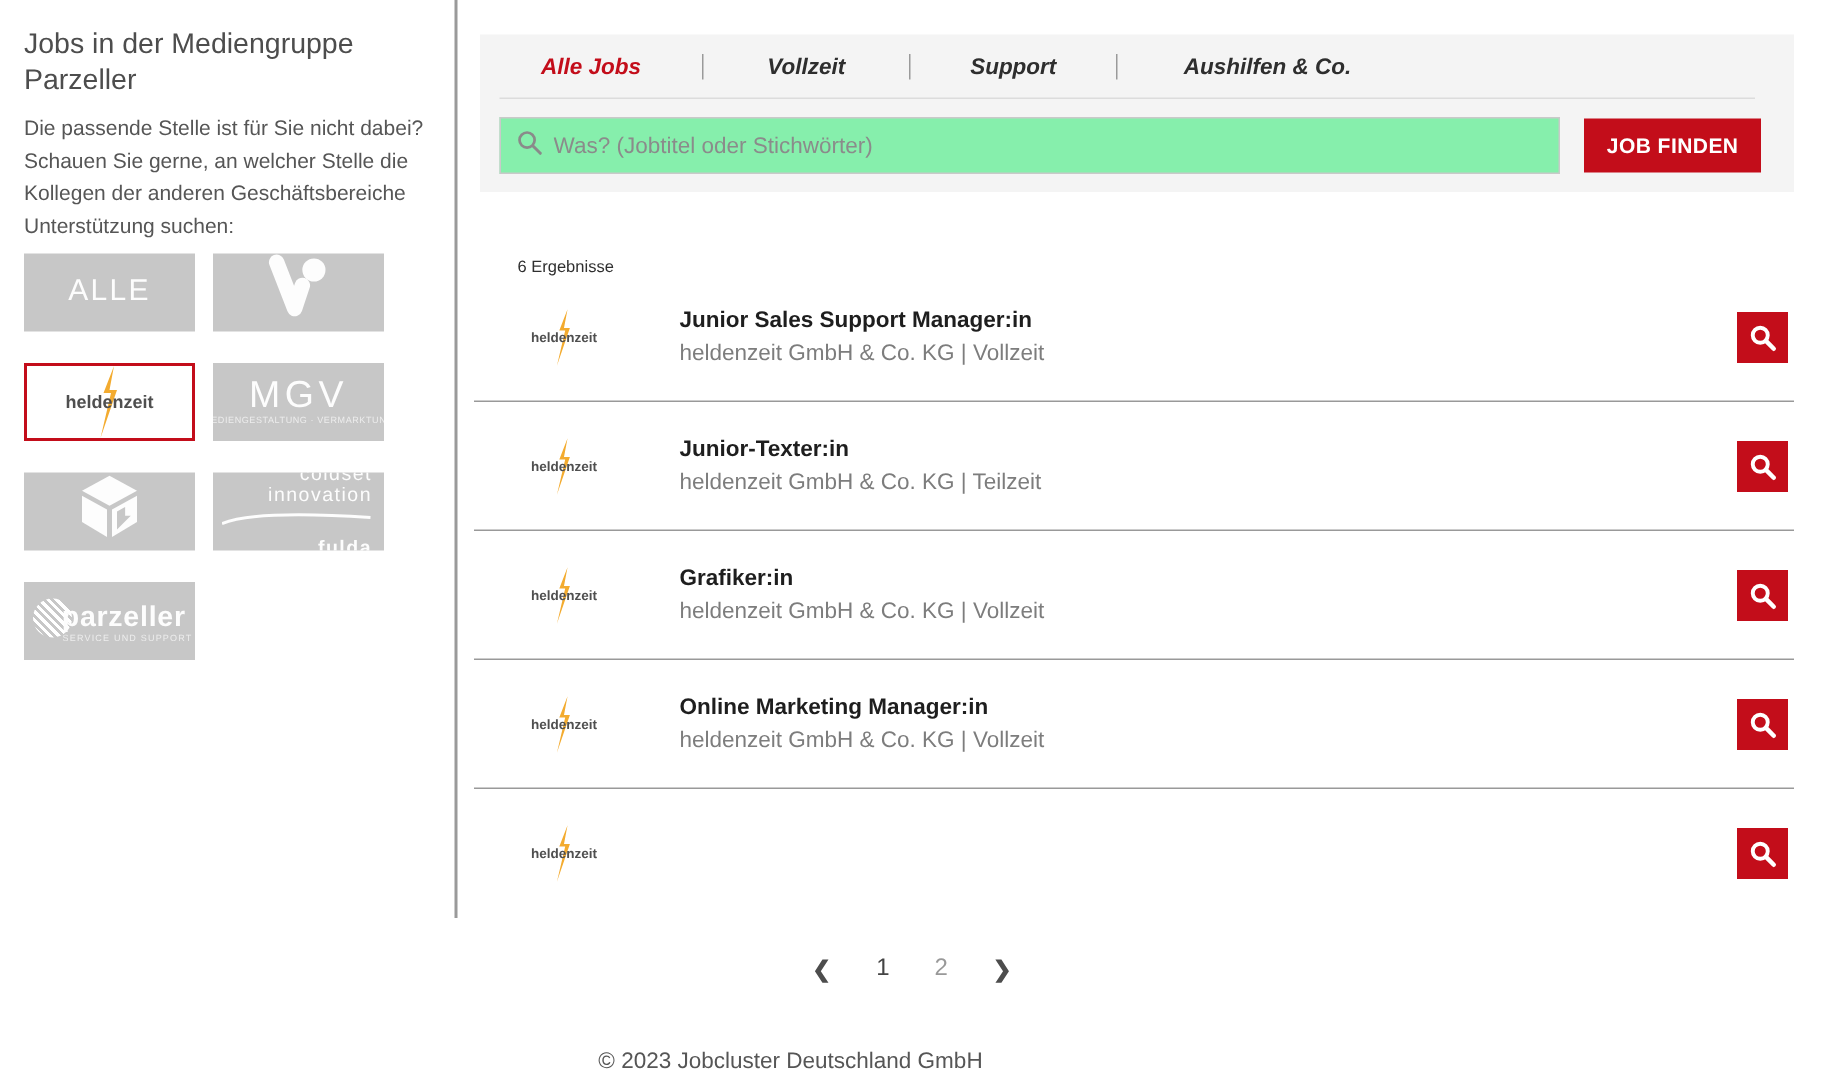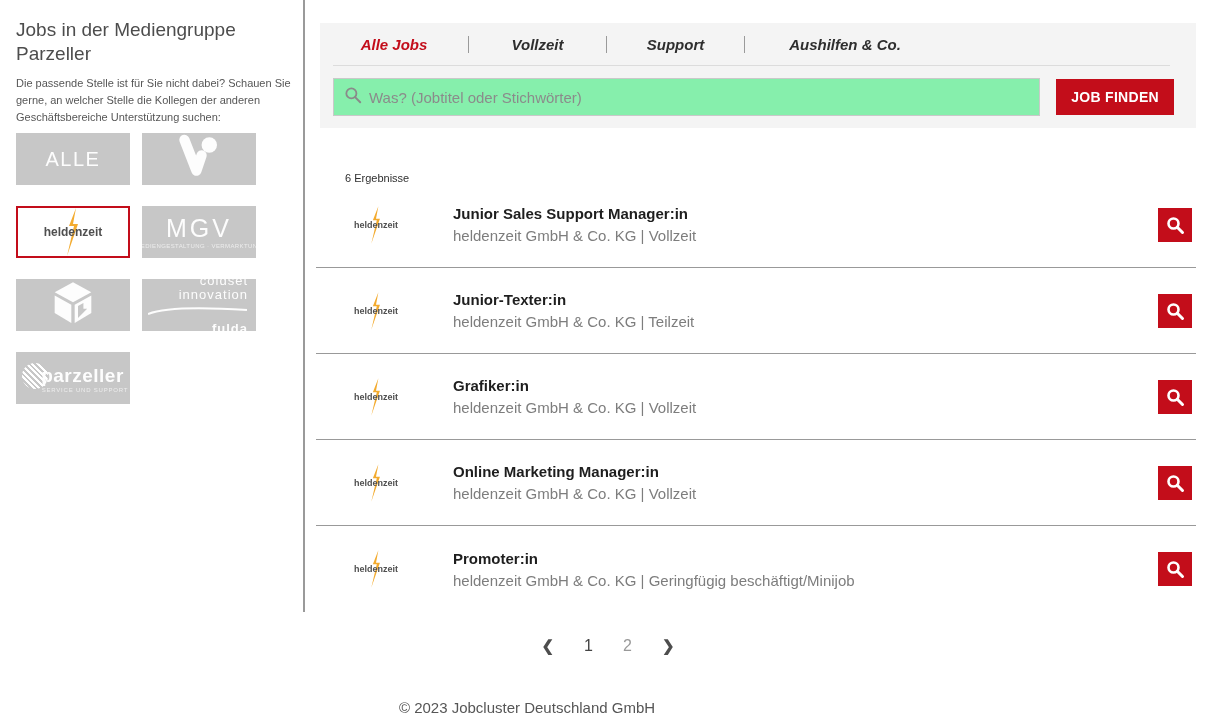--- a/index.html
+++ b/index.html
@@ -2,21 +2,21 @@
 <html><head>
 <meta charset="utf-8">
 <style>
   * { margin:0; padding:0; box-sizing:border-box; }
   html,body { width:1216px; height:725px; background:#fff;
     font-family:"Liberation Sans", sans-serif; position:relative; overflow:hidden; }
 
   
   #sidebar { position:absolute; left:16px; top:18px; width:276px; }
   .sidebar-title { font-size:19px; line-height:1.26; color:#4d4d4d; font-weight:400; }
-  .sidebar-intro { margin-top:9px; font-size:11px; line-height:1.55; color:#565656; }
+  .sidebar-intro { margin-top:9px; font-size:14px; line-height:1.55; color:#565656; }
   .tile-grid { margin-top:7px; display:grid; grid-template-columns:114px 114px; gap:21px 12px; }
   .tile { height:52px; background:#c7c7c7; display:flex; align-items:center; justify-content:center;
     flex-direction:column; position:relative; cursor:pointer; overflow:hidden; }
   .tile.selected { background:#fff; border:2px solid #c30d1a; }
   .tile-alle-label { color:#fdfdfd; font-size:20px; letter-spacing:1.5px; font-weight:400; }
   .mgv-label { color:#fdfdfd; font-size:25px; font-weight:400; letter-spacing:3px; line-height:1; }
   .mgv-sub { color:#ededed; font-size:6px; letter-spacing:.4px; margin-top:2px; white-space:nowrap; }
   .coldset-wrap { width:100%; padding-right:8px; text-align:right; color:#fdfdfd; }
   .coldset-l1 { font-size:13px; letter-spacing:1px; line-height:1.05; }
   .coldset-l2 { font-size:13px; letter-spacing:1px; line-height:1.05; }
@@ -255,24 +255,20 @@
     </button>
   </div>
 
   <div class="job-row">
     <span class="job-logo hz-logo">
       <svg class="hz-bolt" width="22" height="50" viewBox="0 0 28 48">
         <path d="M17 0 L10 18 L15 18 L8 48 L19 16 L14 16 Z" fill="#f3ab2f"></path>
         </svg>
       <span class="hz-text">heldenzeit</span>
     </span>
-    <span class="job-text">
-      <div class="job-title">Promoter:in</div>
-      <div class="job-meta">heldenzeit GmbH &amp; Co. KG | Geringfügig beschäftigt/Minijob</div>
-    </span>
     <button class="job-view-btn">
       <svg width="20" height="20" viewBox="0 0 20 20">
         <circle cx="8.5" cy="8.5" r="5" fill="none" stroke="#fff" stroke-width="2.6"></circle>
         <line x1="12.3" y1="12.3" x2="17.5" y2="17.5" stroke="#fff" stroke-width="3" stroke-linecap="round"></line>
       </svg>
     </button>
   </div>
 
 </div>
 

